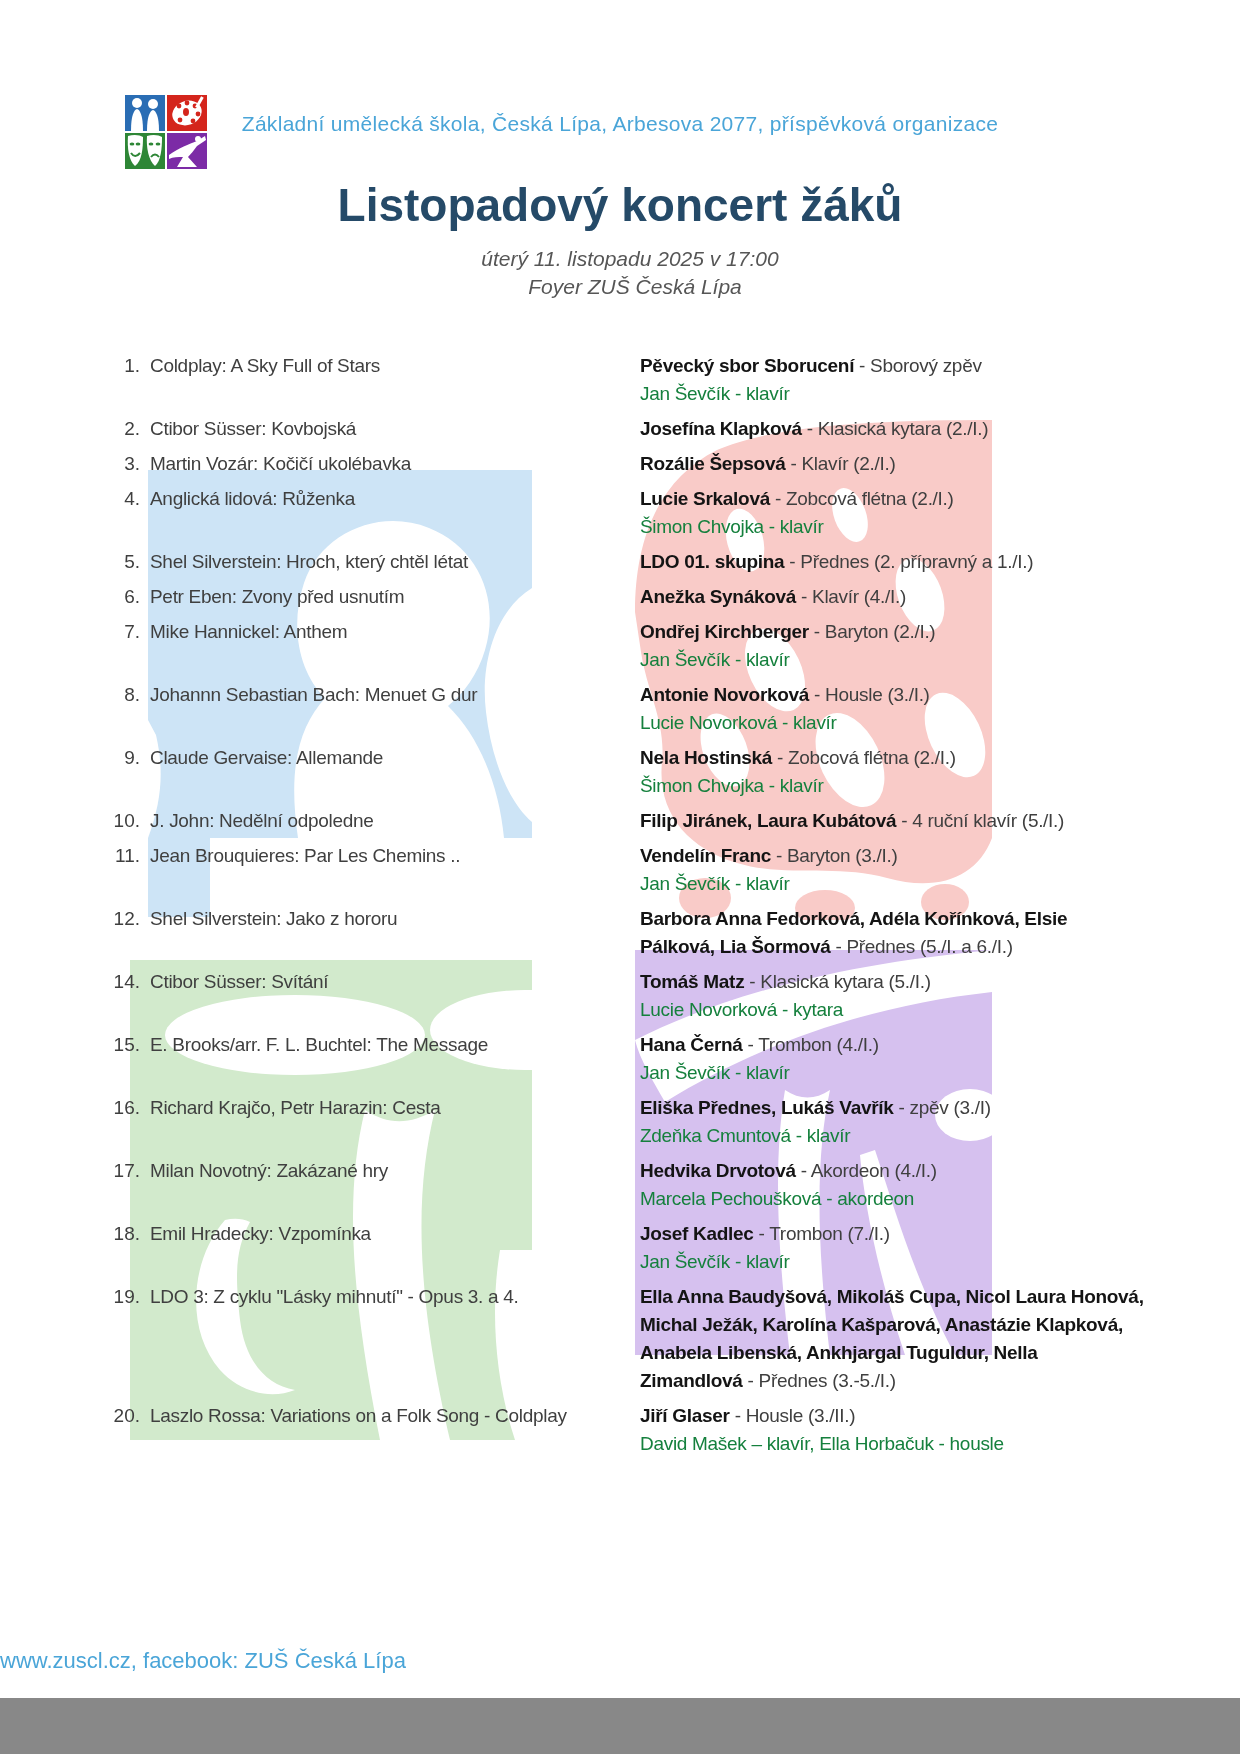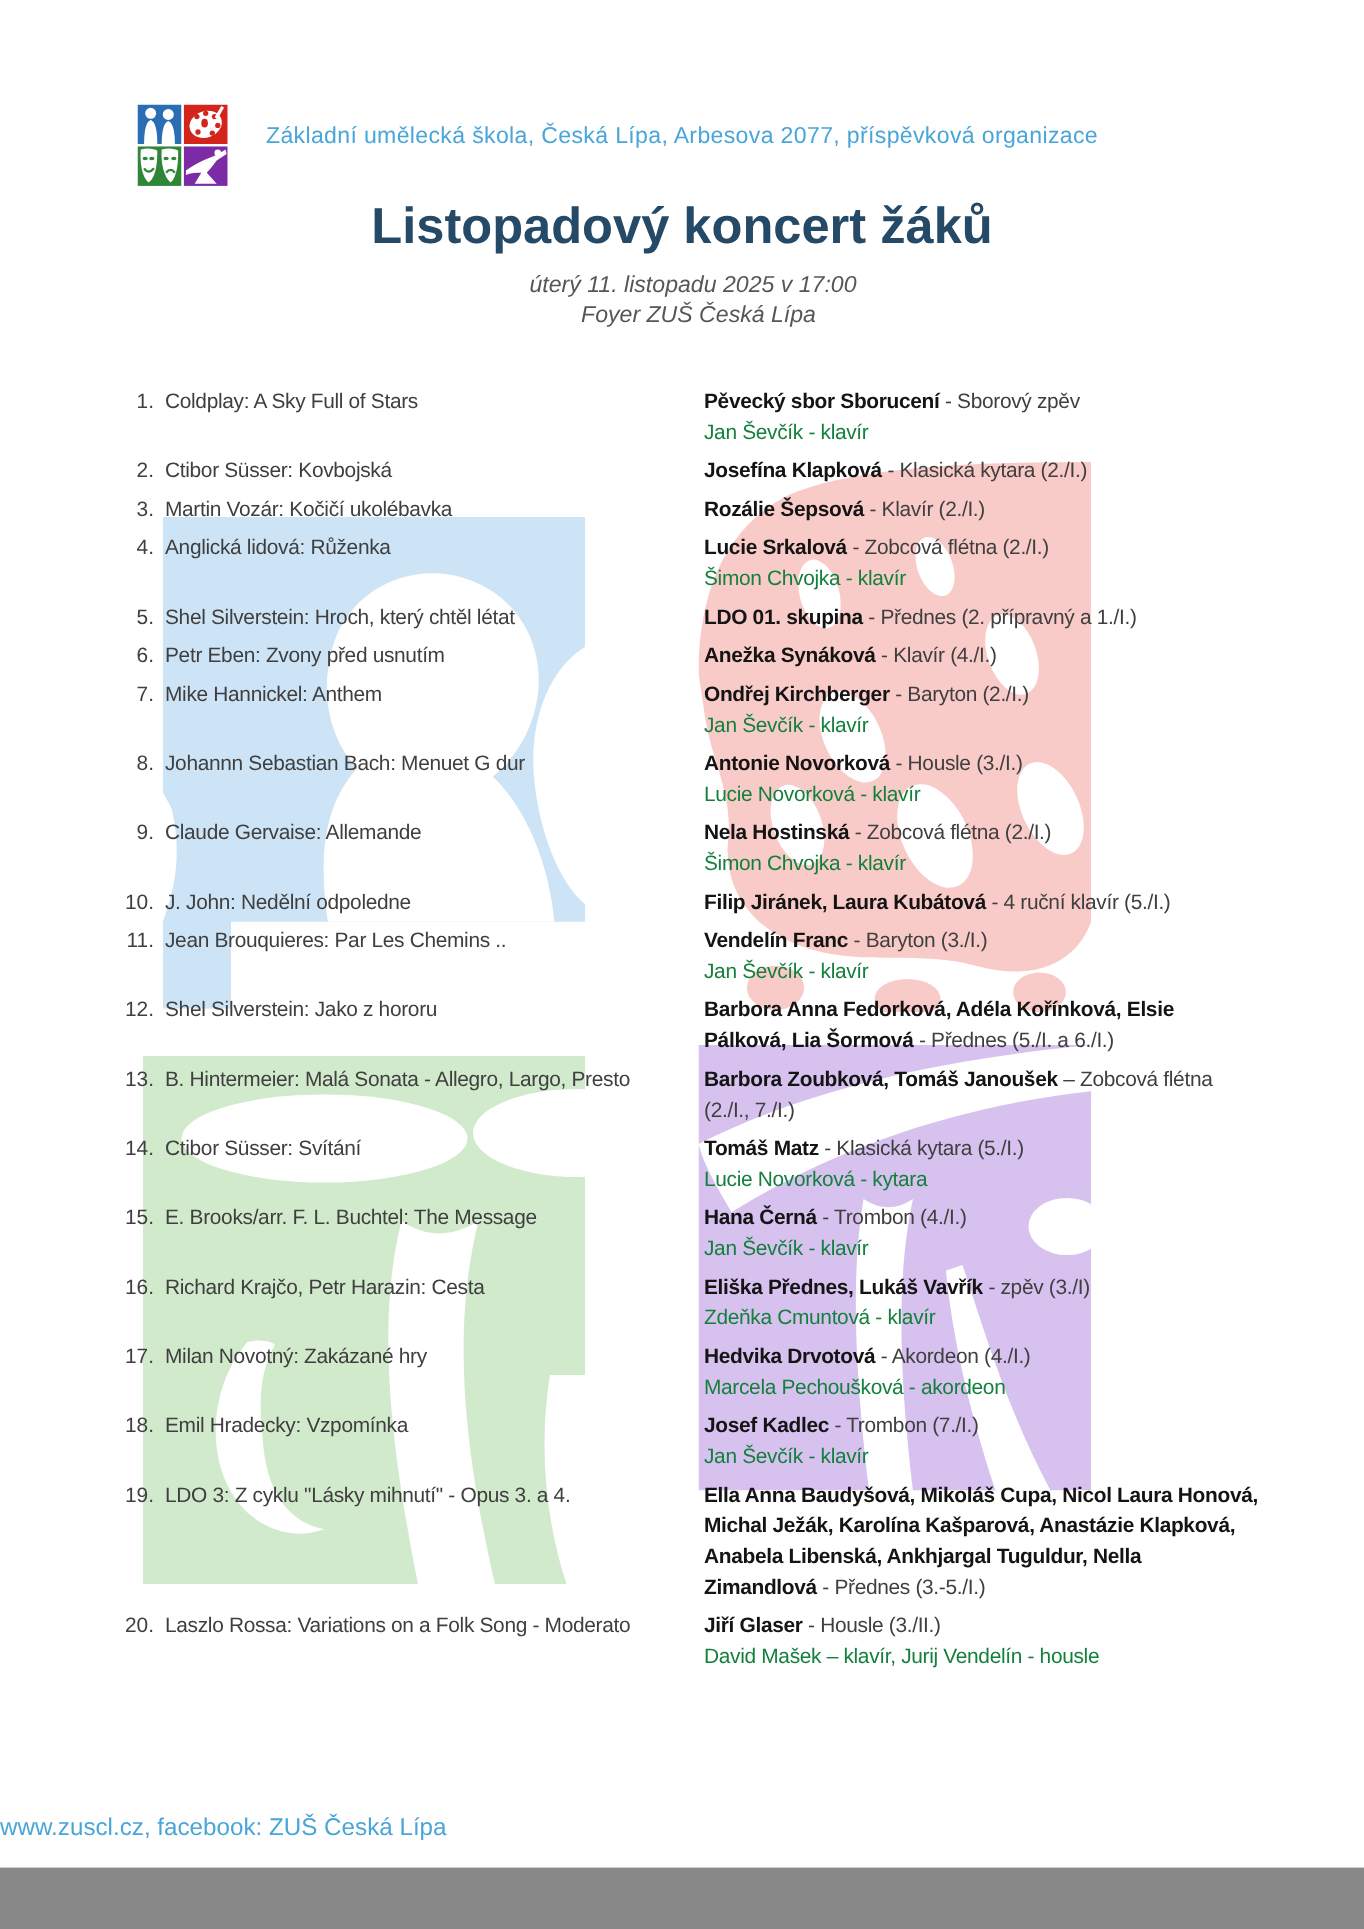--- a/index.html
+++ b/index.html
@@ -264,28 +264,20 @@
 
     <div class="row">
       <div class="num">12.</div>
       <div class="piece">Shel Silverstein: Jako z hororu</div>
       <div class="perf">
         <span class="names">Barbora Anna Fedorková, Adéla Kořínková, Elsie Pálková, Lia Šormová</span><span class="detail"> - Přednes (5./I. a 6./I.)</span>
         
       </div>
     </div>
 
-    <div class="row">
-      <div class="num">13.</div>
-      <div class="piece">B. Hintermeier: Malá Sonata - Allegro, Largo, Presto</div>
-      <div class="perf">
-        <span class="names">Barbora Zoubková, Tomáš Janoušek</span><span class="detail"> – Zobcová flétna (2./I., 7./I.)</span>
-        
-      </div>
-    </div>
 
     <div class="row">
       <div class="num">14.</div>
       <div class="piece">Ctibor Süsser: Svítání</div>
       <div class="perf">
         <span class="names">Tomáš Matz</span><span class="detail"> - Klasická kytara (5./I.)</span>
         <div class="accomp">Lucie Novorková - kytara</div>
       </div>
     </div>
 
@@ -329,23 +321,23 @@
       <div class="num">19.</div>
       <div class="piece">LDO 3: Z cyklu "Lásky mihnutí" - Opus 3. a 4.</div>
       <div class="perf">
         <span class="names">Ella Anna Baudyšová, Mikoláš Cupa, Nicol Laura Honová, Michal Ježák, Karolína Kašparová, Anastázie Klapková, Anabela Libenská, Ankhjargal Tuguldur, Nella Zimandlová</span><span class="detail"> - Přednes (3.-5./I.)</span>
         
       </div>
     </div>
 
     <div class="row">
       <div class="num">20.</div>
-      <div class="piece">Laszlo Rossa: Variations on a Folk Song - Moderato</div>
+      <div class="piece">Laszlo Rossa: Variations on a Folk Song - Coldplay</div>
       <div class="perf">
         <span class="names">Jiří Glaser</span><span class="detail"> - Housle (3./II.)</span>
-        <div class="accomp">David Mašek – klavír, Jurij Vendelín - housle</div>
+        <div class="accomp">David Mašek – klavír, Ella Horbačuk - housle</div>
       </div>
     </div>
   </div>
 
   <div class="footer-line">www.zuscl.cz, facebook: ZUŠ Česká Lípa</div>
 
 </div>
 
 </body></html>

